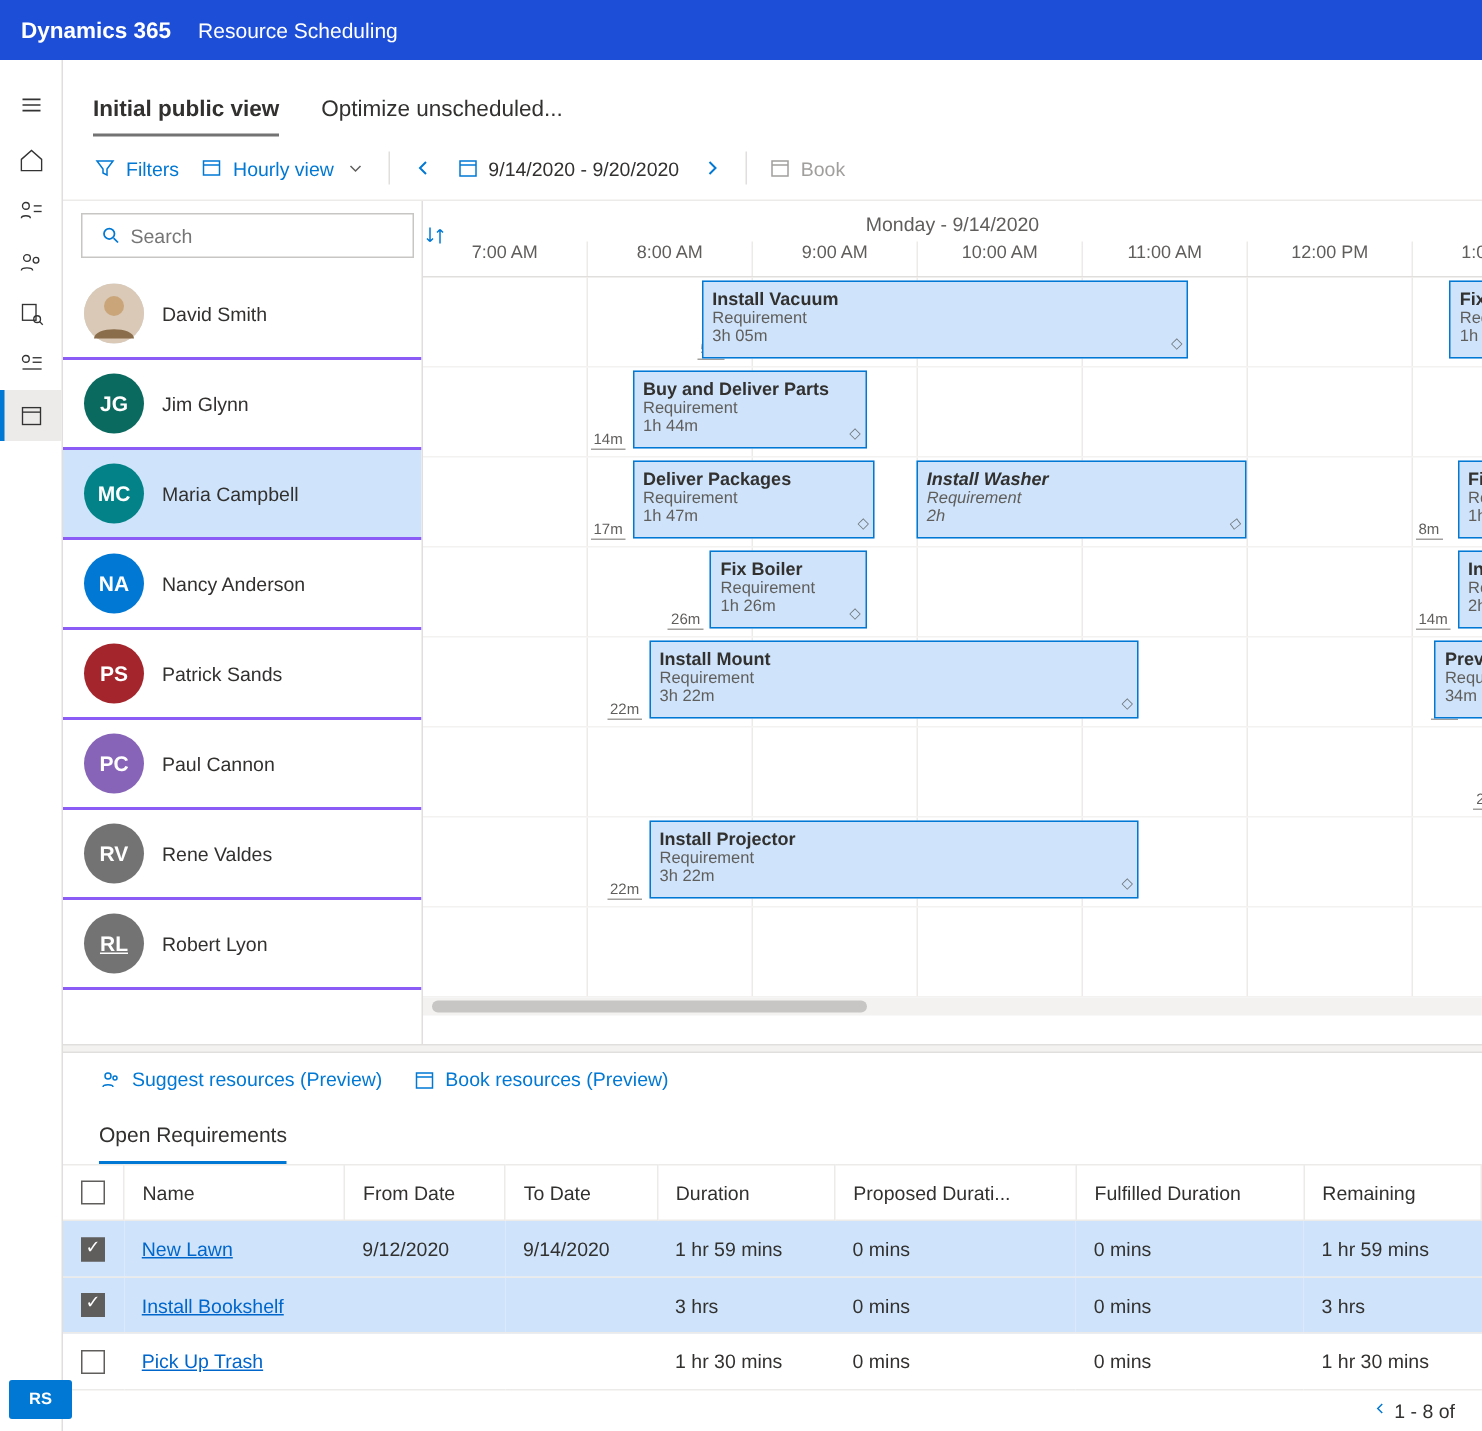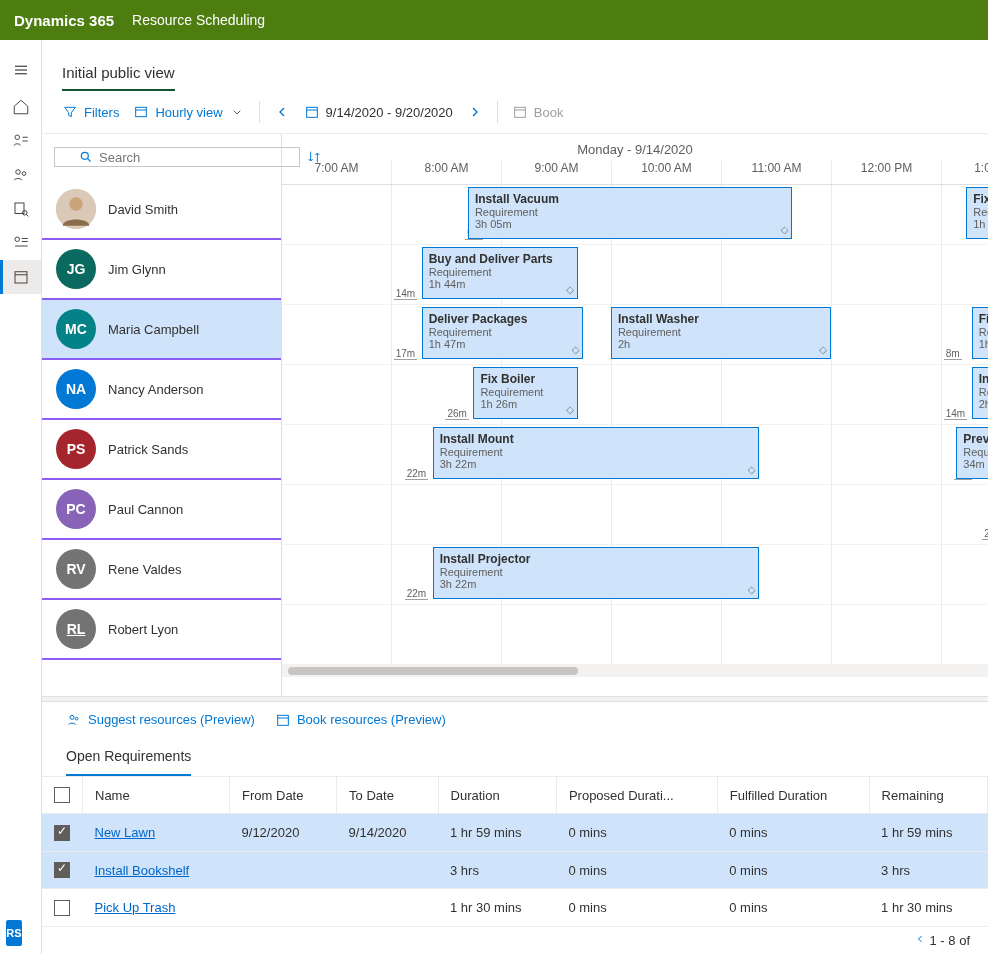--- a/index.html
+++ b/index.html
@@ -1,40 +1,40 @@
 <!DOCTYPE html>
 <html><head>
 <meta charset="utf-8">
 <style>
 * { box-sizing: border-box; margin: 0; padding: 0; font-family: "Segoe UI", sans-serif; }
 body { width: 988px; height: 954px; overflow: hidden; background: #fff; font-size: 13px; color: #323130; }
-.top-bar { height: 40px; background: #4d7c0f; color: #fff; display: flex; align-items: center; padding: 0 14px; }
+.top-bar { height: 40px; background: #1d4ed8; color: #fff; display: flex; align-items: center; padding: 0 14px; }
 .top-bar .brand { font-weight: 600; font-size: 15px; margin-right: 18px; }
 .top-bar .module { font-size: 14px; }
 .app-body { display: flex; height: calc(100% - 40px); }
 .left-rail { width: 42px; border-right: 1px solid #e1dfdd; display: flex; flex-direction: column; align-items: center; padding-top: 10px; position: relative; }
 .left-rail .rail-item { width: 100%; height: 34px; display: flex; align-items: center; justify-content: center; }
 .left-rail .rail-item svg { width: 18px; height: 18px; stroke: #333; fill: none; }
 .left-rail .rail-hamburger { height: 40px; }
 .left-rail .rail-active { background: #edebe9; position: relative; }
 .left-rail .rail-active::before { content:''; position:absolute; left:0; top:0; bottom:0; width:3px; background:#0078d4; }
-.footer-badge { position: absolute; bottom: 8px; left: 6px; background: #0078d4; color:#fff; font-weight:600; font-size:11px; width:16px; height:26px; display:flex; align-items:center; justify-content:center; border-radius:2px; }
+.footer-badge { position: absolute; bottom: 8px; left: 6px; background: #0078d4; color:#fff; font-weight:600; font-size:11px; width:42px; height:26px; display:flex; align-items:center; justify-content:center; border-radius:2px; }
 .main { flex: 1; display: flex; flex-direction: column; overflow: hidden; }
 .tab-bar { display: flex; gap: 28px; padding: 24px 20px 0 20px; }
 .tab-bar .tab { padding-bottom: 8px; font-size: 15px; cursor: pointer; }
-.tab-bar .tab.active { border-bottom: 2px solid #14532d; font-weight: 400; }
+.tab-bar .tab.active { border-bottom: 2px solid #737373; font-weight: 700; }
 .toolbar { display: flex; align-items: center; gap: 14px; padding: 10px 20px; border-bottom: 1px solid #edebe9; color:#0078d4; }
 .toolbar .tool-btn { display: flex; align-items: center; gap: 6px; cursor: pointer; color:#0078d4; }
 .toolbar .tool-btn.disabled { color:#a19f9d; cursor:default;}
 .toolbar svg { width:16px; height:16px; }
 .date-range { color: #323130; }
 .schedule-wrap { display:flex; flex:1; min-height:0; }
 .resource-col { width: 240px; border-right: 1px solid #e1dfdd; display:flex; flex-direction:column; }
 .search-row { padding: 8px 12px; display:flex; gap:6px; align-items:center; }
-.search-box { flex:1; border:1px solid #c8c6c4; height:20px; display:flex; align-items:center; padding:0 24px; gap:6px; }
+.search-box { flex:1; border:1px solid #c8c6c4; height:30px; display:flex; align-items:center; padding:0 12px; gap:6px; }
 .search-box input { border:none; outline:none; flex:1; font-size:13px; }
 .sort-btn { width:26px; height:30px; display:flex; align-items:center; justify-content:center; }
 .resource-list { overflow-y:auto; }
 .resource-row { display:flex; align-items:center; gap:12px; padding: 12px 14px; height:60px; border-bottom:2px solid #8b5cf6;}
 .resource-row.selected { background:#cfe4fa; }
 .avatar { width:40px; height:40px; border-radius:50%; display:flex; align-items:center; justify-content:center; color:#fff; font-weight:600; font-size:14px; }
 .timeline { flex:1; overflow:hidden; position:relative; }
 .day-header { text-align:center; padding:8px 0 4px; font-size:13px; color:#605e5c; }
 .hour-header { display:flex; height:24px; border-bottom:1px solid #e1dfdd; }
 .hour-header div, .grid-row div.cell { width:110px; flex-shrink:0; border-right:1px solid #edebe9; font-size:12px; text-align:center; color:#605e5c; }
@@ -121,20 +121,21 @@
           <rect x="4" y="5" width="16" height="15"></rect>
           <line x1="4" y1="9" x2="20" y2="9"></line>
         </svg>
     </div>
     <div class="footer-badge">RS</div>
   </div>
 
   <div class="main">
     <div class="tab-bar">
       <div class="tab active">Initial public view</div>
+      <div class="tab">Optimize unscheduled...</div>
     </div>
 
     <div class="toolbar">
       <div class="tool-btn">
         <svg viewBox="0 0 24 24" stroke="#0078d4" fill="none" stroke-width="1.5">
             <path d="M4 5h16l-6 8v6l-4-2v-4z"></path>
           </svg>
         <span>Filters</span>
       </div>
       <div class="tool-btn">
@@ -290,21 +291,21 @@
               <div class="cell"></div>
               <div class="cell"></div>
               <div class="cell"></div>
               <div class="drive-label" style="left: 111.7px;">17m</div>
               <div class="booking" style="left: 139.7px; width: 161.7px;">
                 <div class="b-title">Deliver Packages</div>
                 <div class="b-sub">Requirement</div>
                 <div class="b-sub">1h 47m</div>
                 <span class="drag-icon">◇</span>
               </div>
-              <div class="booking" style="left: 328.9px; width: 220px;">
+              <div class="booking" style="left: 328.9px; width: 220px; font-style: italic;">
                 <div class="b-title">Install Washer</div>
                 <div class="b-sub">Requirement</div>
                 <div class="b-sub">2h</div>
                 <span class="drag-icon">◇</span>
               </div>
               <div class="drive-label" style="left: 661.7px;">8m</div>
               <div class="booking" style="left: 689.7px; width: 165px;">
                 <div class="b-title">Fix Engine</div>
                 <div class="b-sub">Requirement</div>
                 <div class="b-sub">1h 08m</div>

